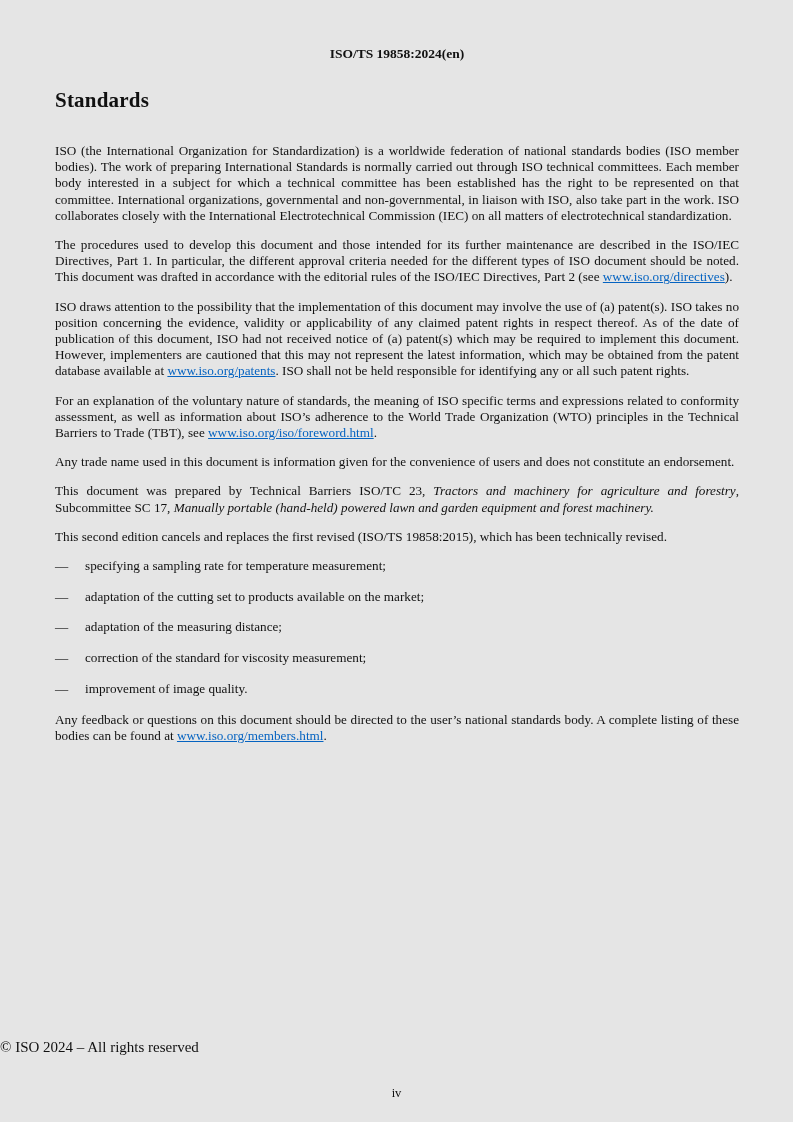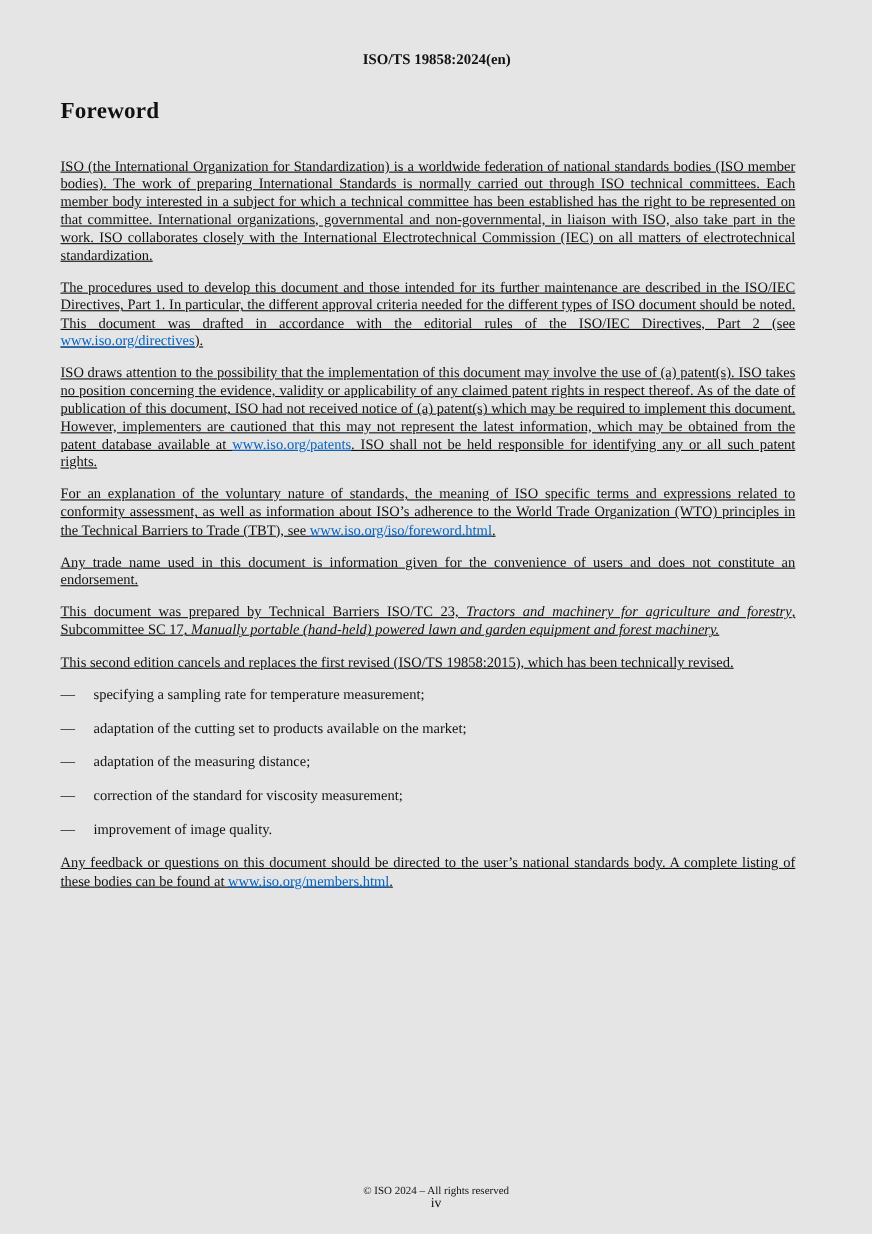--- a/index.html
+++ b/index.html
@@ -33,22 +33,21 @@
   .title {
     font-size: 21px;
     font-weight: bold;
     margin: 26px 0 30px 0;
     letter-spacing: 0.2px;
   }
   .para {
     font-size: 13.2px;
     line-height: 16.2px;
     text-align: justify;
-    margin: 0 16px 13px 0;
-    text-decoration: underline;
+    margin: 0 0 13px 0;
   }
   .para em {
     font-style: italic;
   }
   a.doc-link {
     color: var(--link-color, #0563C1);
     text-decoration: underline;
     cursor: pointer;
   }
   .list-item {
@@ -62,42 +61,42 @@
     width: 30px;
   }
   .list-item .list-text {
     flex: 1;
     text-align: left;
   }
   .footer-copyright {
     position: absolute;
     left: 0;
     right: 0;
-    top: 1077px;
-    text-align: center;
-    font-size: 10px;
+    top: 1039px;
+    text-align: left;
+    font-size: 15px;
   }
   .page-number {
     position: absolute;
     left: 0;
     right: 0;
     top: 1086px;
     text-align: center;
     font-size: 12.5px;
   }
 </style>
 </head>
 <body>
 
 <div class="page">
   <div class="content">
 
     <div class="doc-header">ISO/TS 19858:2024(en)</div>
 
-    <h1 class="title">Foreword</h1>
+    <h1 class="title">Standards</h1>
 
     <p class="para"><span>ISO (the International Organization for Standardization) is a worldwide federation of national standards bodies (ISO member bodies). The work of preparing International Standards is normally carried out through ISO technical committees. Each member body interested in a subject for which a technical committee has been established has the right to be represented on that committee. International organizations, governmental and non-governmental, in liaison with ISO, also take part in the work. ISO collaborates closely with the International Electrotechnical Commission (IEC) on all matters of electrotechnical standardization.</span></p>
 
     <p class="para"><span>The procedures used to develop this document and those intended for its further maintenance are described in the ISO/IEC Directives, Part 1. In particular, the different approval criteria needed for the different types of ISO document should be noted. This document was drafted in accordance with the editorial rules of the ISO/IEC Directives, Part 2 (see </span><a href="#" class="doc-link">www.iso.org/directives</a><span>).</span></p>
 
     <p class="para"><span>ISO draws attention to the possibility that the implementation of this document may involve the use of (a) patent(s). ISO takes no position concerning the evidence, validity or applicability of any claimed patent rights in respect thereof. As of the date of publication of this document, ISO had not received notice of (a) patent(s) which may be required to implement this document. However, implementers are cautioned that this may not represent the latest information, which may be obtained from the patent database available at </span><a href="#" class="doc-link">www.iso.org/patents</a><span>. ISO shall not be held responsible for identifying any or all such patent rights.</span></p>
 
     <p class="para"><span>For an explanation of the voluntary nature of standards, the meaning of ISO specific terms and expressions related to conformity assessment, as well as information about ISO’s adherence to the World Trade Organization (WTO) principles in the Technical Barriers to Trade (TBT), see </span><a href="#" class="doc-link">www.iso.org/iso/foreword.html</a><span>.</span></p>
 
     <p class="para"><span>Any trade name used in this document is information given for the convenience of users and does not constitute an endorsement.</span></p>

